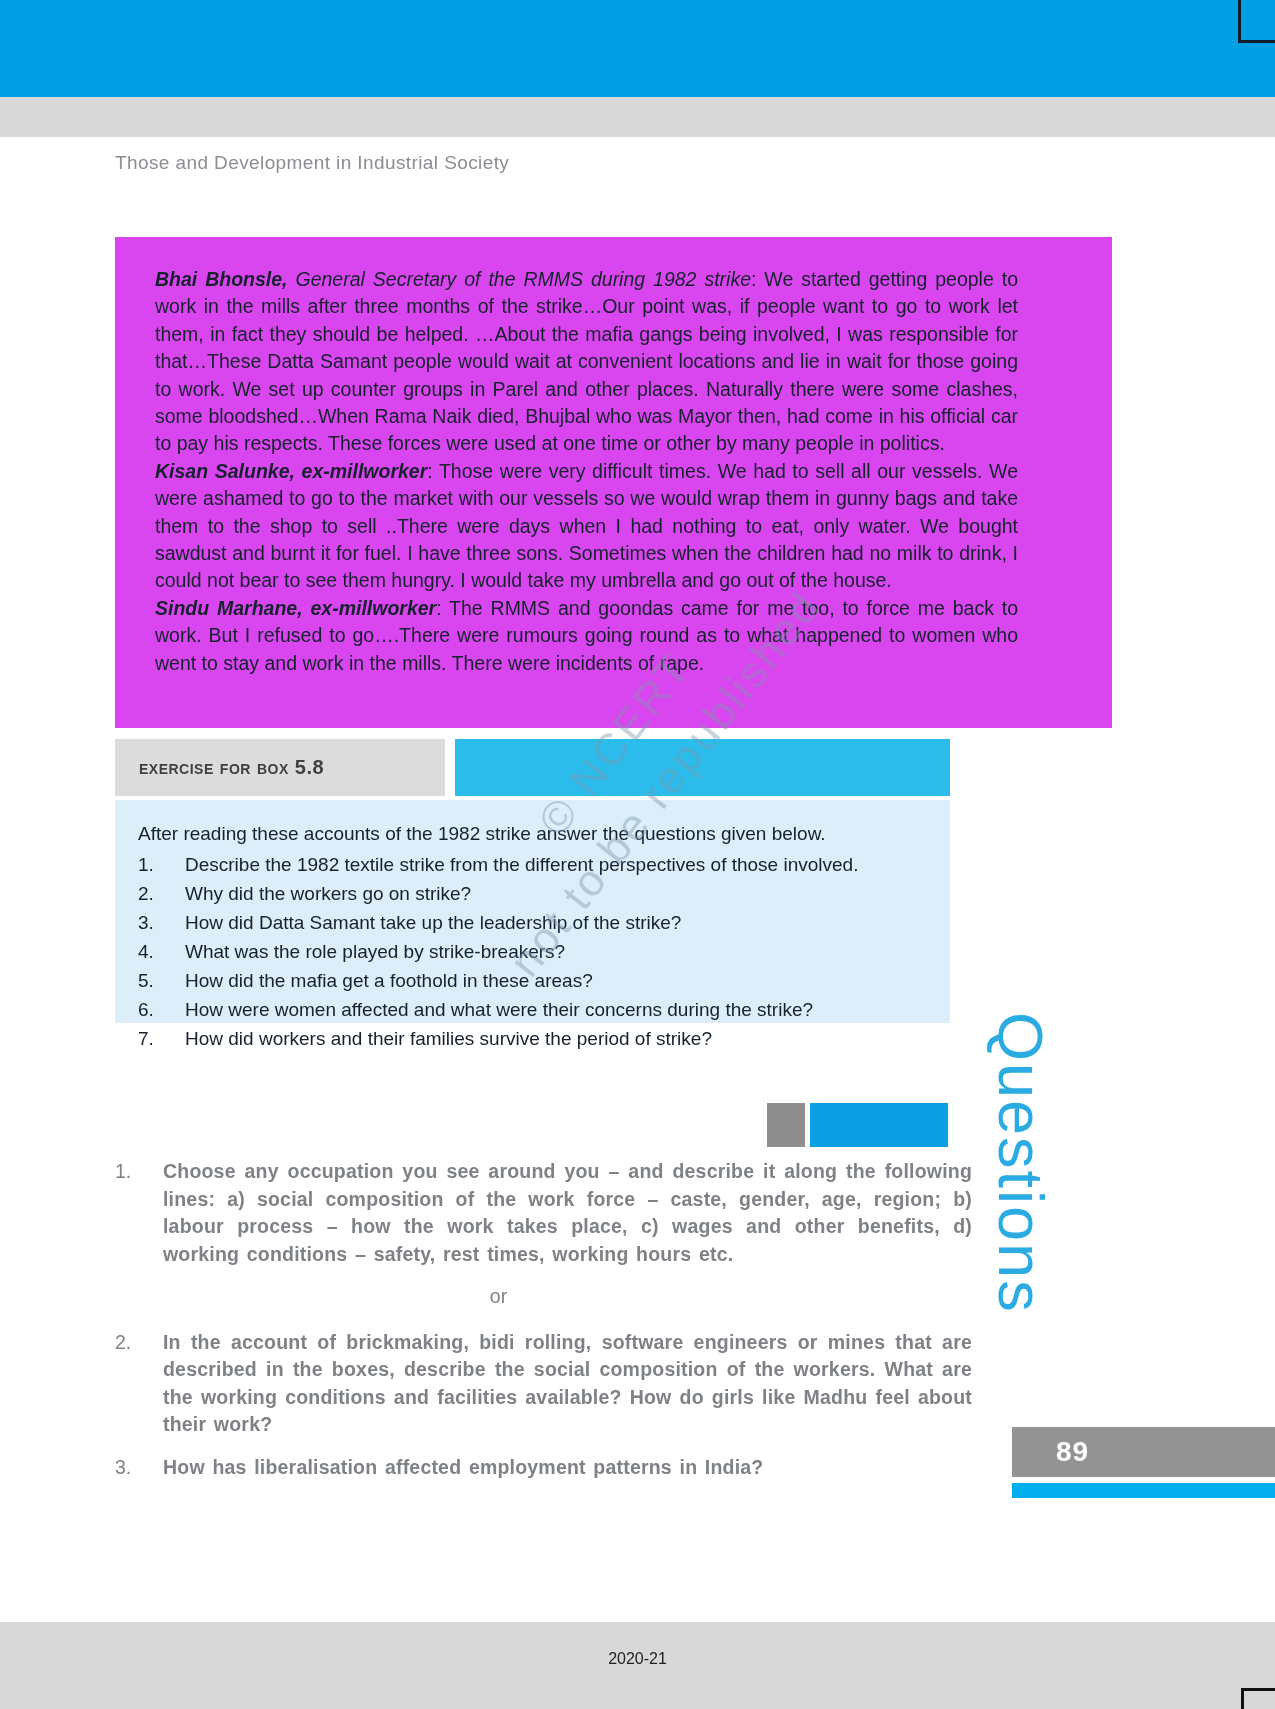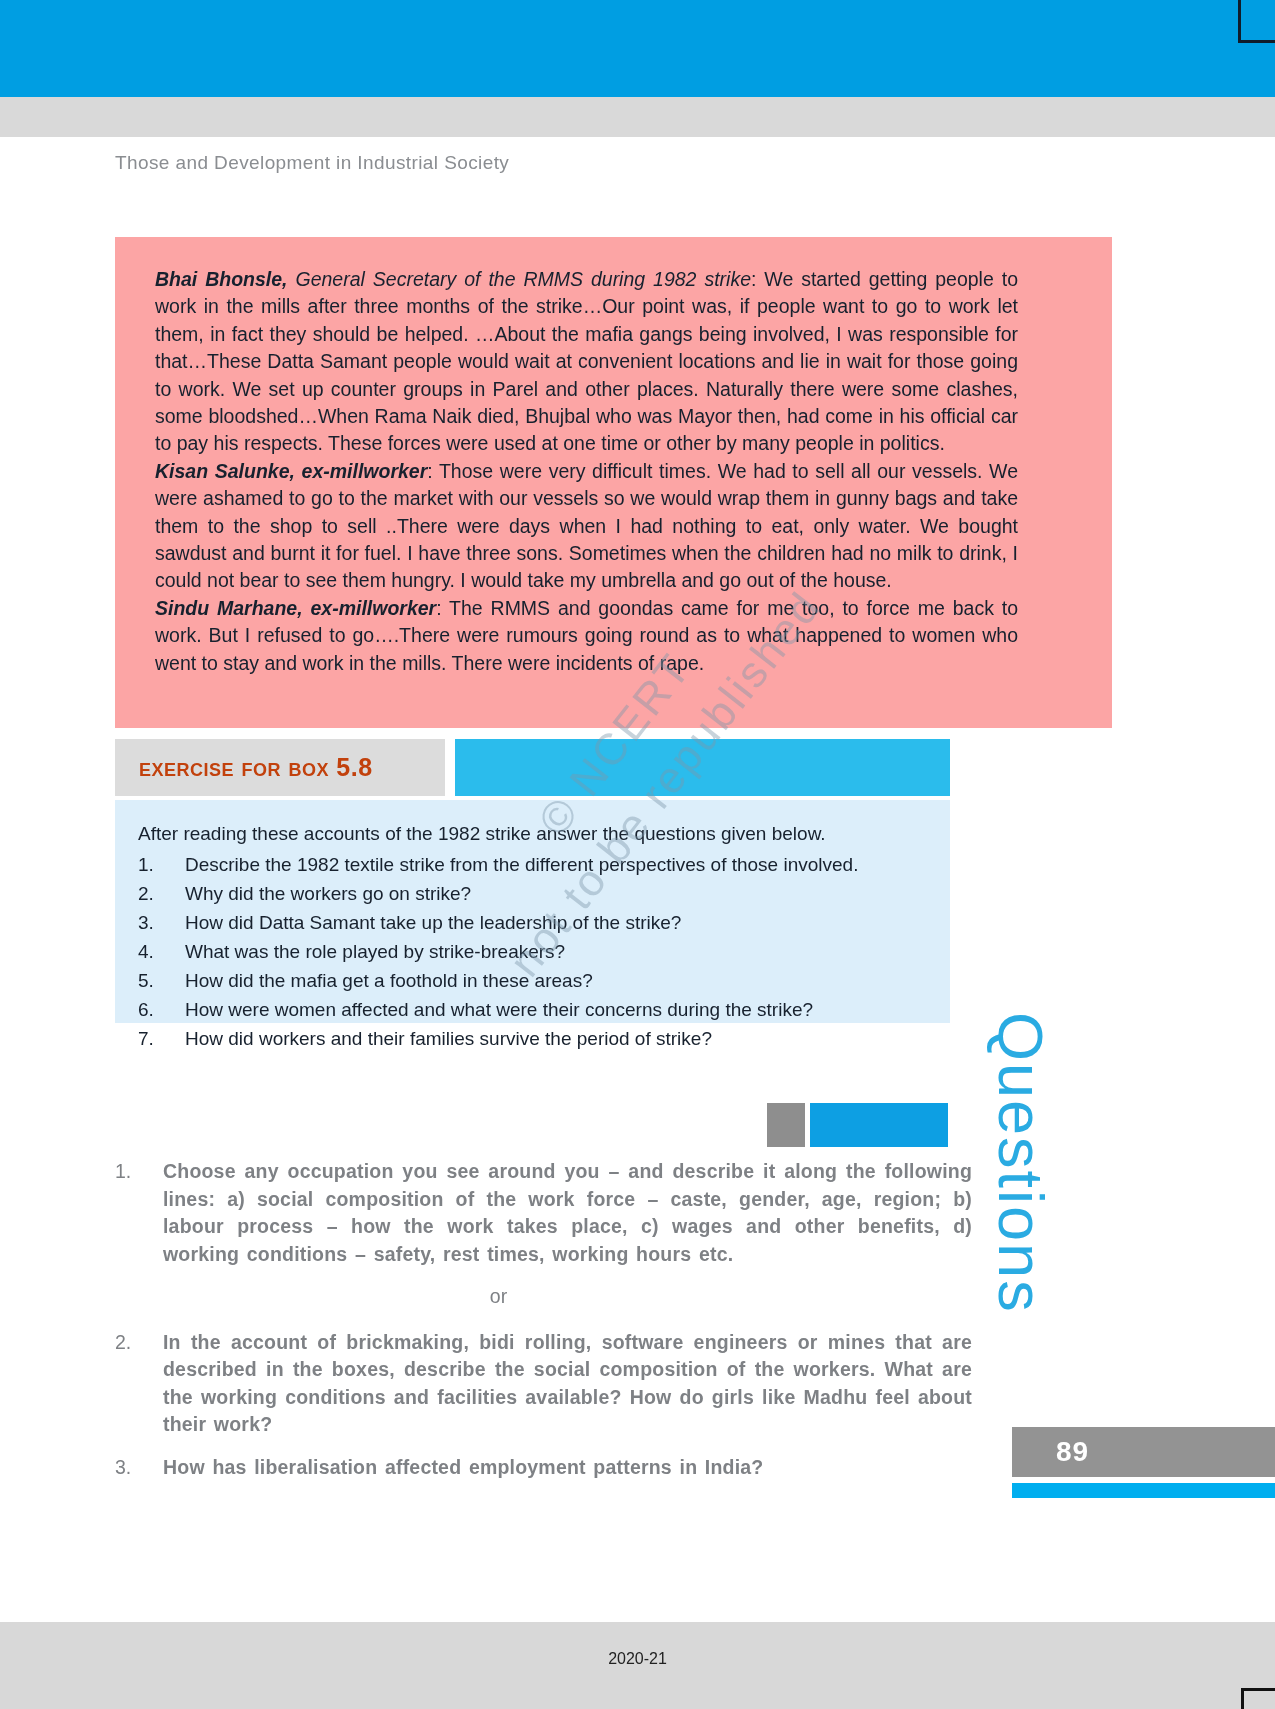--- a/index.html
+++ b/index.html
@@ -14,34 +14,34 @@
   .crop-box.tr{left:1238px;top:-10px;width:52px;height:47px;}
   .crop-box.br{left:1241px;top:1688px;width:52px;height:47px;border-color:#111;}
   
   .page-title{
     position:absolute;left:115px;top:152px;font-size:19px;color:#8a8d91;
     letter-spacing:0.4px;
   }
   
   .quote-box{
     position:absolute;left:115px;top:237px;width:997px;height:491px;
-    background:#fca5a5;box-sizing:border-box;padding:29px 94px 0 40px;
+    background:#d946ef;box-sizing:border-box;padding:29px 94px 0 40px;
   }
   .quote-box p{
     margin:0;font-size:19.5px;line-height:27.4px;text-align:justify;color:#17212e;
   }
   .speaker{font-weight:bold;font-style:italic;}
   .role{font-style:italic;}
   
   .ex-head-gray{
     position:absolute;left:115px;top:739px;width:330px;height:57px;background:#dcdcdc;
     display:flex;align-items:center;box-sizing:border-box;padding-left:24px;
   }
   .ex-head-gray .ex-title{
-    font-variant:small-caps;font-weight:bold;font-size:25px;color:#c2410c;
+    font-variant:small-caps;font-weight:bold;font-size:20px;color:#404040;
     letter-spacing:0.5px;text-transform:lowercase;
   }
   .ex-head-cyan{position:absolute;left:455px;top:739px;width:495px;height:57px;background:#2bbcec;}
   
   .exercise-box{
     position:absolute;left:115px;top:800px;width:835px;height:223px;background:#dceefa;
     box-sizing:border-box;padding:19px 60px 0 23px;
   }
   .exercise-box .intro{margin:0 0 2px 0;font-size:19px;line-height:29px;color:#17212e;}
   .ex-list{margin:0;padding:0;list-style:none;}

